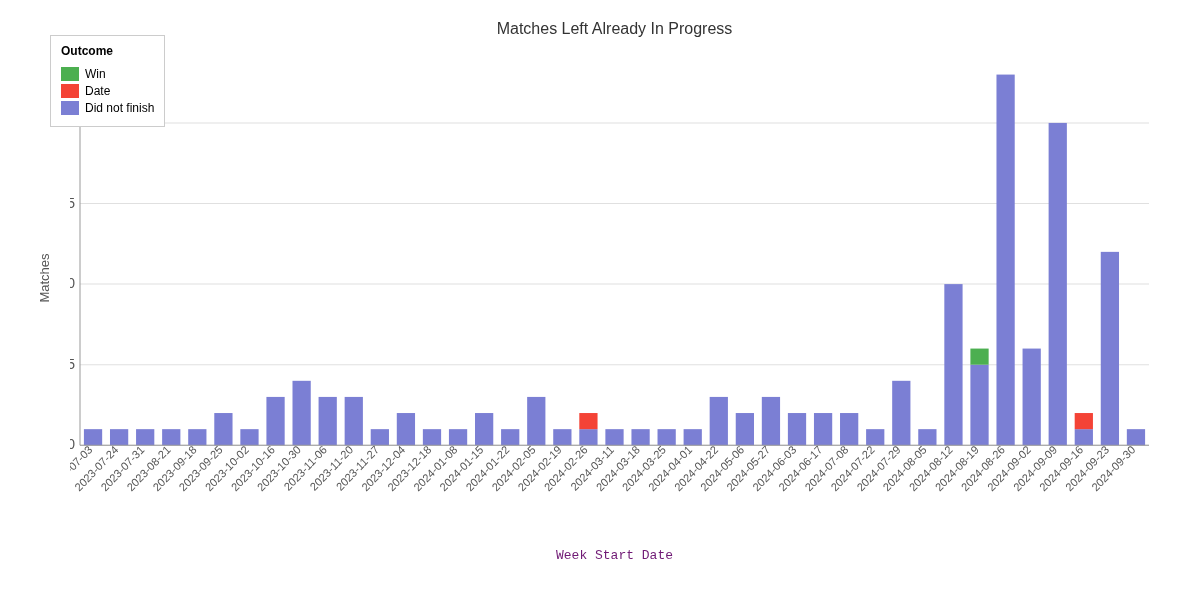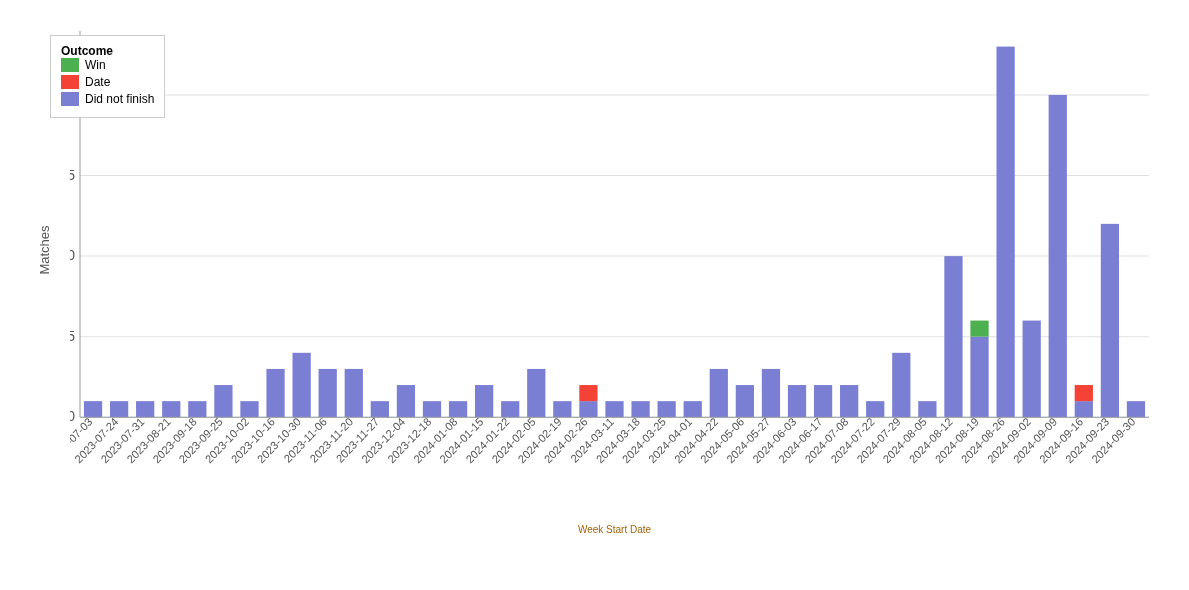--- a/index.html
+++ b/index.html
@@ -34,56 +34,58 @@
       transform: translateY(-50%) rotate(-90deg);
       font-size: 13px;
       color: #555;
       white-space: nowrap;
     }
     .x-axis-label {
       position: absolute;
       bottom: -55px;
       left: 50%;
       transform: translateX(-50%);
-      font-size: 10px;
-      color: #a16207;
+      font-size: 13px;
+      color: #701a75;
+      font-family: Liberation Mono, monospace;
     }
     svg.chart-svg {
       width: 100%;
       height: 100%;
     }
     .legend {
       position: absolute;
       top: 35px;
       left: 50px;
       border: 1px solid #ccc;
       background: #fff;
       padding: 8px 10px;
       font-size: 12px;
     }
     .legend-title {
       font-size: 12px;
       font-weight: bold;
-      margin-bottom: 0;
+      margin-bottom: 9px;
     }
     .legend-item {
       display: flex;
       margin-bottom: 3px;
     }
     .legend-color {
       width: 18px;
       height: 14px;
       margin-right: 6px;
       flex-shrink: 0;
     }
   </style>
 </head>
 <body>
 
 <div class="chart-container">
+  <div class="chart-title">Matches Left Already In Progress</div>
 
   <div class="chart-area">
     <span class="y-axis-label">Matches</span>
     <span class="x-axis-label">Week Start Date</span>
     
     <svg class="chart-svg" id="main-chart" viewBox="0 0 1089 440" preserveAspectRatio="none">
         <line x1="10" x2="1079" y1="380" y2="380" stroke="#e0e0e0" stroke-width="1"></line>
         <text x="5" y="384" text-anchor="end" font-size="14" fill="#555">0</text>
         <line x1="10" x2="1079" y1="302.91666666666663" y2="302.91666666666663" stroke="#e0e0e0" stroke-width="1"></line>
         <text x="5" y="306.91666666666663" text-anchor="end" font-size="14" fill="#555">5</text>

